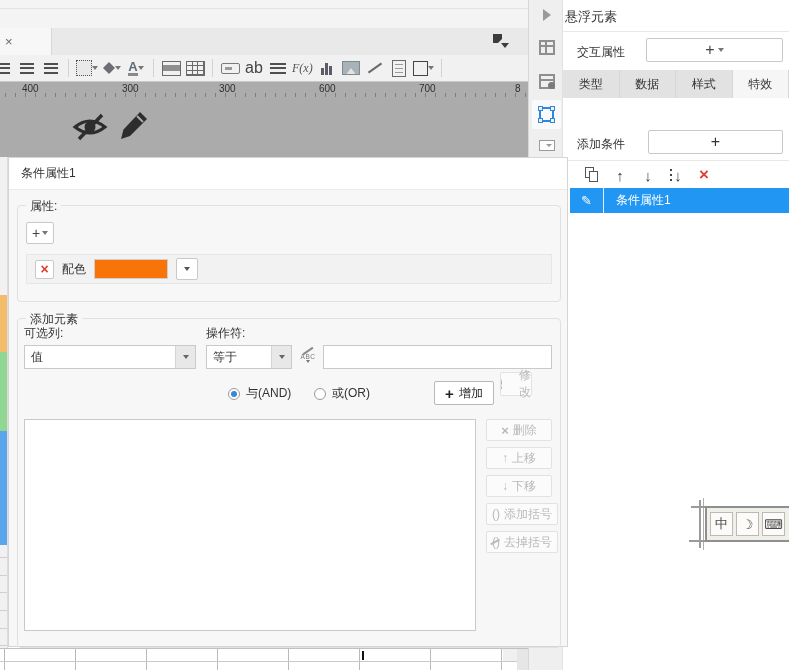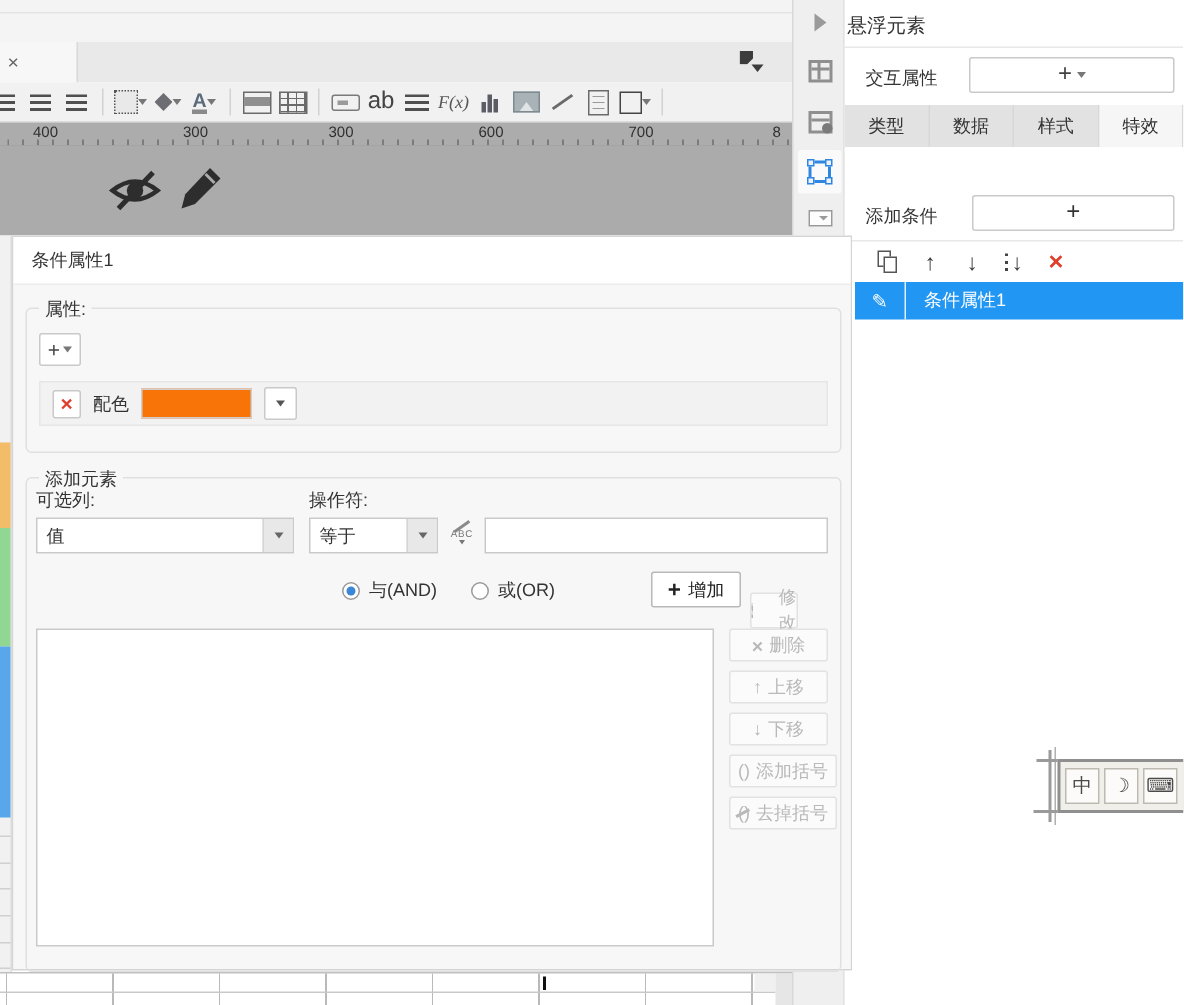--- a/index.html
+++ b/index.html
@@ -289,21 +289,21 @@
           <span>与(AND)</span>
         </div>
         <div class="ab flex" style="left:296px;top:66px;gap:6px">
           <span class="rad"></span>
           <span>或(OR)</span>
         </div>
         <div class="btn ab" style="left:416px;top:62px;width:60px;height:24px;gap:5px;border-color:#b9b9b9">
           <span style="font-size:15px;font-weight:bold;color:#222">+</span>
           <span style="color:#222">增加</span>
         </div>
-        <div class="btn dis ab" style="left:482px;top:76px;width:32px;height:24px;gap:17px">
+        <div class="btn dis ab" style="left:482px;top:53px;width:32px;height:24px;gap:17px">
           <span class="modic"></span>
           <span>修改</span>
         </div>
 
         <div class="ab" style="left:6px;top:100px;width:452px;height:212px;background:#fff;border:1px solid #c9c9c9;box-sizing:border-box"></div>
 
         <div class="btn dis sidebtn flex" style="left:468px;top:100px">
           <span class="xgray">×</span>
           <span>删除</span>
         </div>

